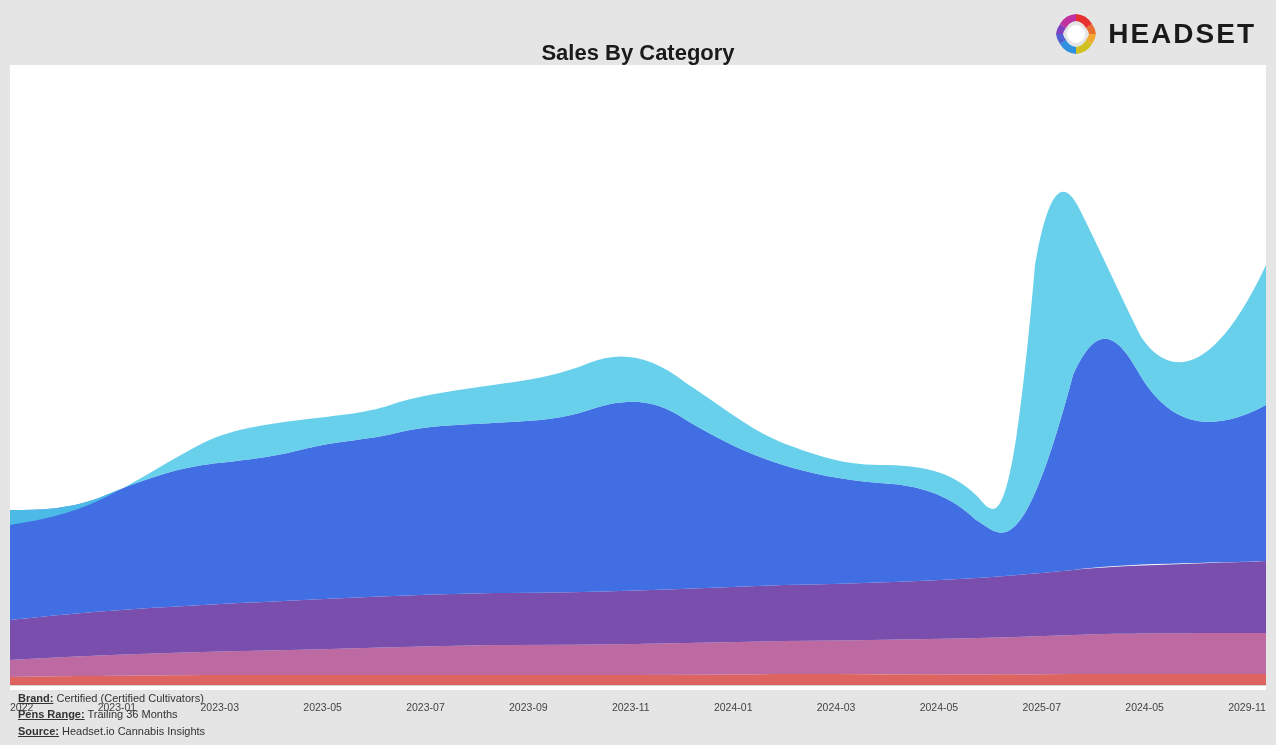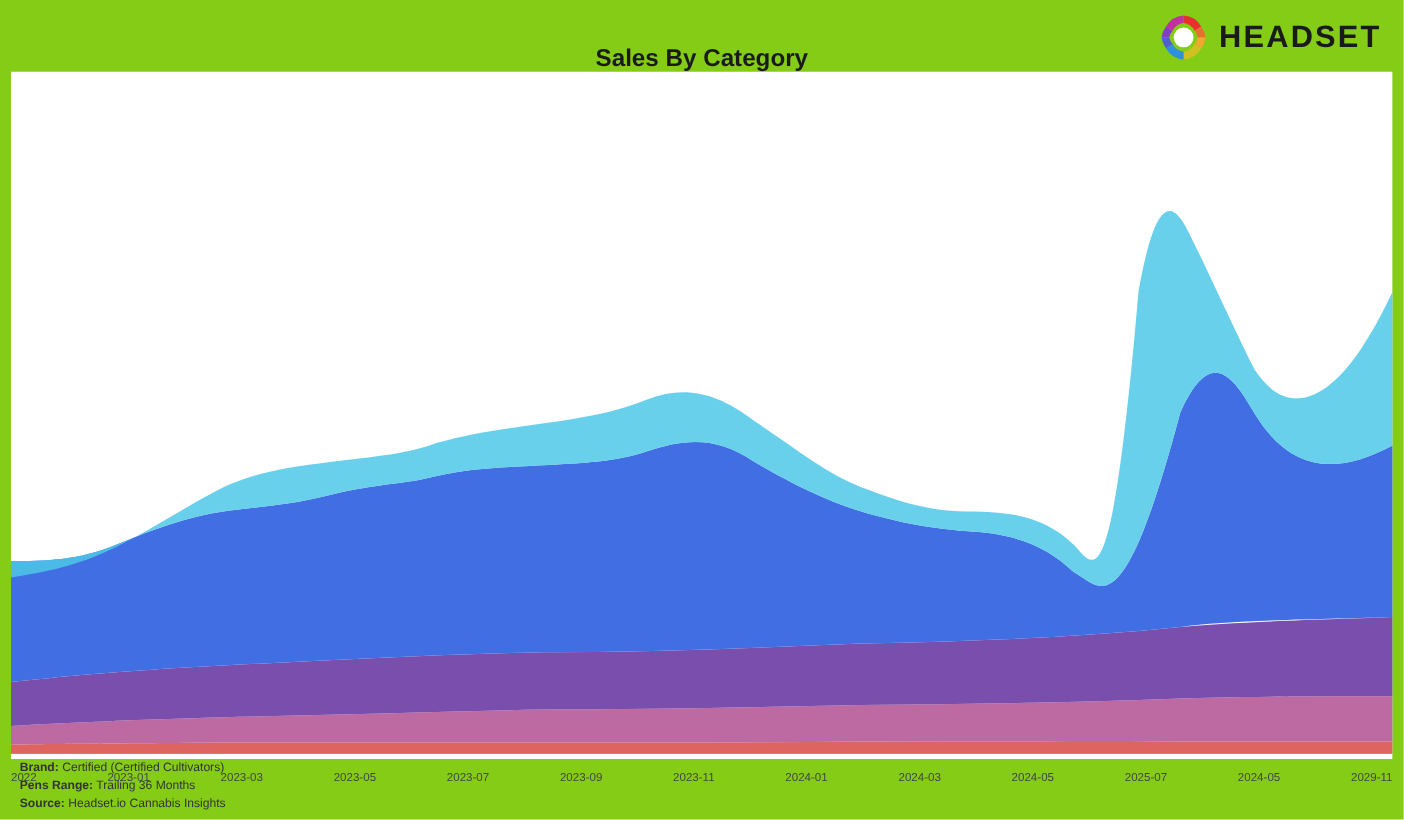--- a/index.html
+++ b/index.html
@@ -7,21 +7,21 @@
       background: #fff;
       font-family: Arial, sans-serif;
       width: 1276px;
       height: 745px;
       overflow: hidden;
     }
     .chart-container {
       position: relative;
       width: 1276px;
       height: 745px;
-      background: #84cc16;
+      background: #e5e5e5;
     }
     .header-logo {
       position: absolute;
       top: 10px;
       right: 20px;
       display: flex;
       align-items: center;
       gap: 8px;
     }
     .logo-icon {
@@ -69,20 +69,21 @@
     .footer-info {
       position: absolute;
       bottom: 6px;
       left: 18px;
       font-size: 11px;
       color: #333;
       line-height: 1.5;
     }
     .footer-info span.label {
       font-weight: bold;
+      text-decoration: underline;
     }
   </style>
 </head>
 <body>
 
 <div class="chart-container">
 
   <div class="header-logo">
     <svg class="logo-icon" viewBox="0 0 48 48" xmlns="http://www.w3.org/2000/svg">
 

